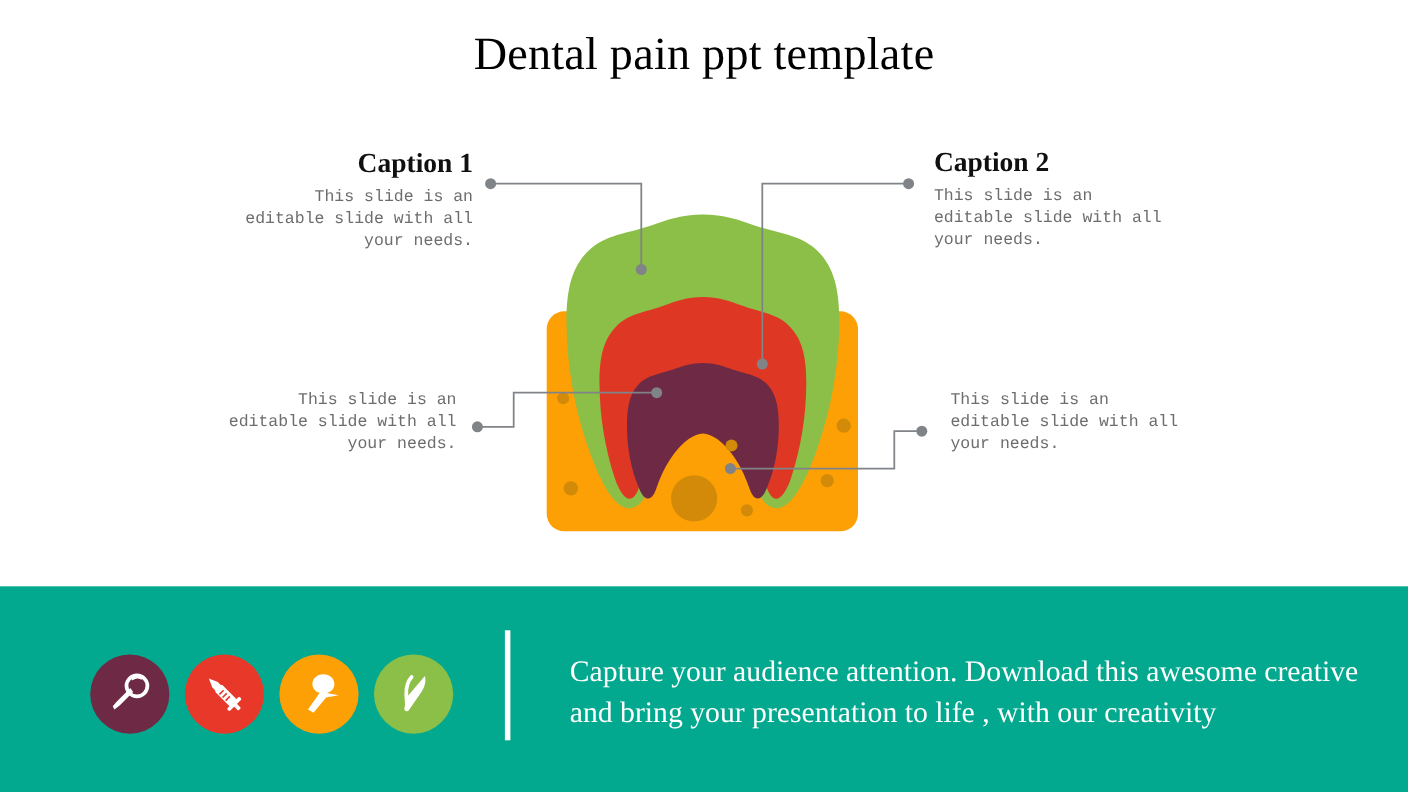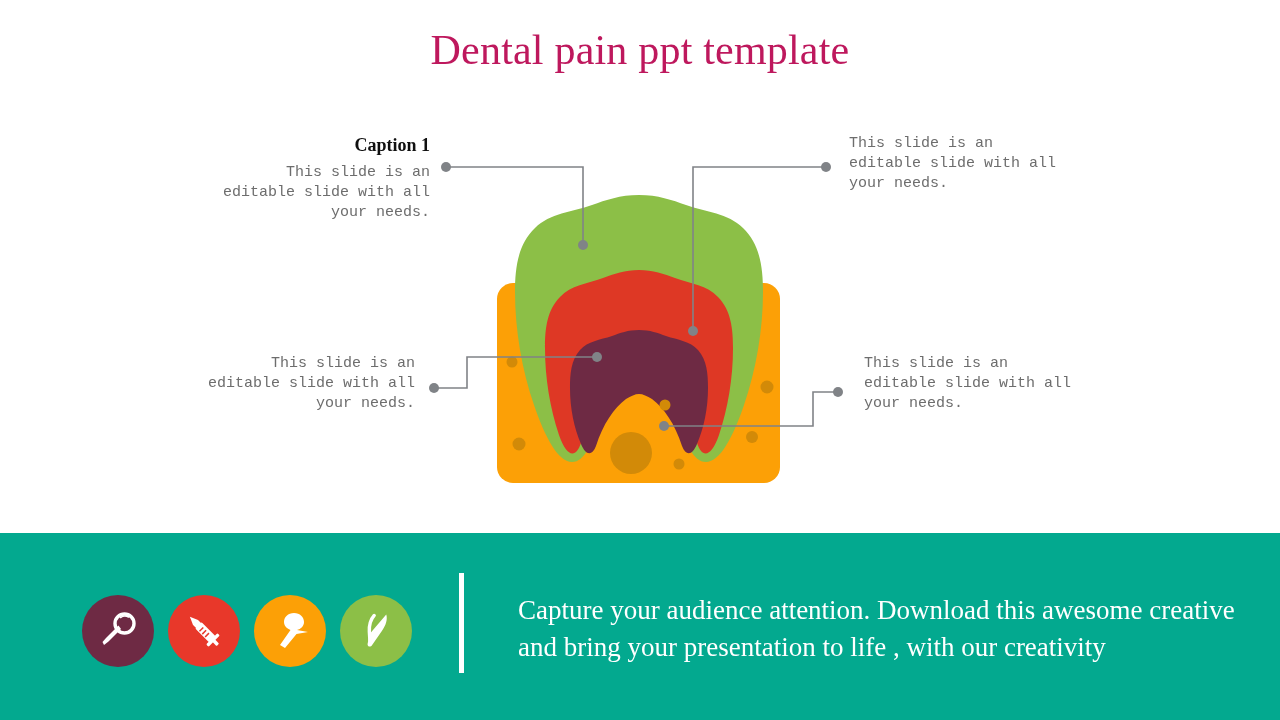--- a/index.html
+++ b/index.html
@@ -18,31 +18,31 @@
   
   #slide-title {
     position: absolute;
     left: 0;
     top: 26px;
     width: 1280px;
     text-align: center;
     font-family: "Liberation Serif", serif;
     font-size: 42px;
     font-weight: 400;
-    color: #be185d;
+    color: #000000;
     letter-spacing: 0.2px;
   }
 
   
   .caption-block {
     position: absolute;
   }
   .caption-title {
     font-family: "Liberation Serif", serif;
-    font-size: 18px;
+    font-size: 25px;
     font-weight: bold;
     color: #101010;
     margin: 0 0 7px 0;
     white-space: nowrap;
   }
   .caption-body {
     font-family: Liberation Mono, monospace;
     font-size: 15px;
     line-height: 1.33;
     color: #6d6d6d;
@@ -187,20 +187,21 @@
   <circle cx="838" cy="392" r="5" fill="#808387"></circle>
   <circle cx="664" cy="426" r="5" fill="#808387"></circle>
 </svg>
 
 <div class="caption-block" id="caption-1">
   <p class="caption-title">Caption 1</p>
   <p class="caption-body">This slide is an editable slide with all your needs.</p>
 </div>
 
 <div class="caption-block" id="caption-2">
+  <p class="caption-title">Caption 2</p>
   <p class="caption-body">This slide is an editable slide with all your needs.</p>
 </div>
 
 <div class="caption-block" id="caption-3">
   <p class="caption-body">This slide is an editable slide with all your needs.</p>
 </div>
 
 <div class="caption-block" id="caption-4">
   <p class="caption-body">This slide is an editable slide with all your needs.</p>
 </div>

